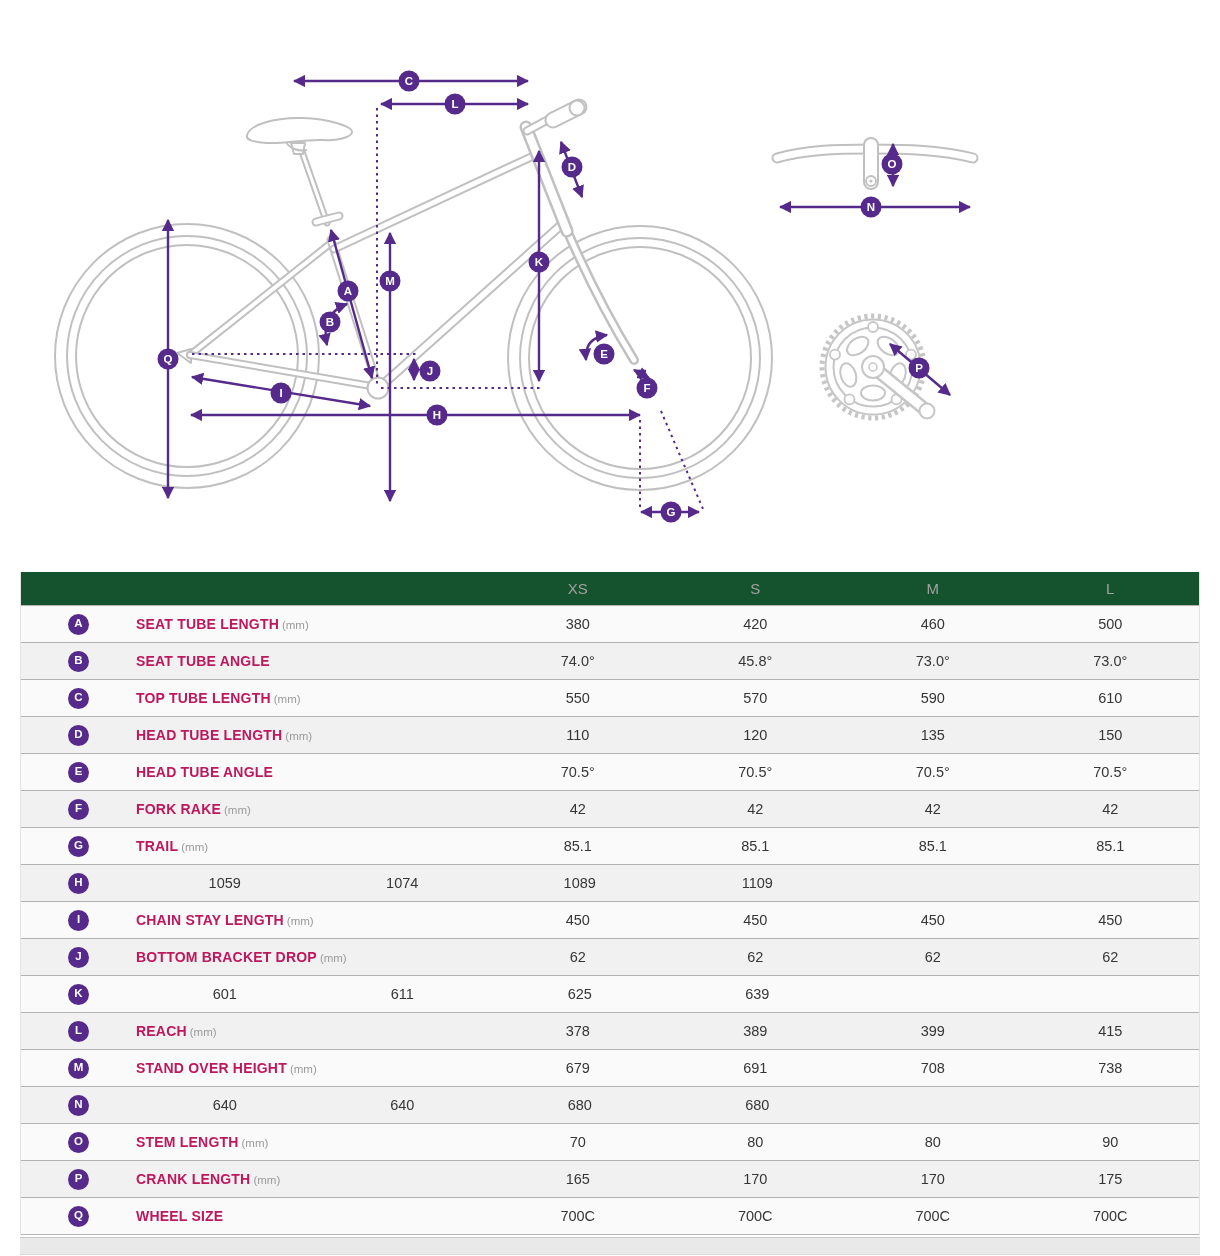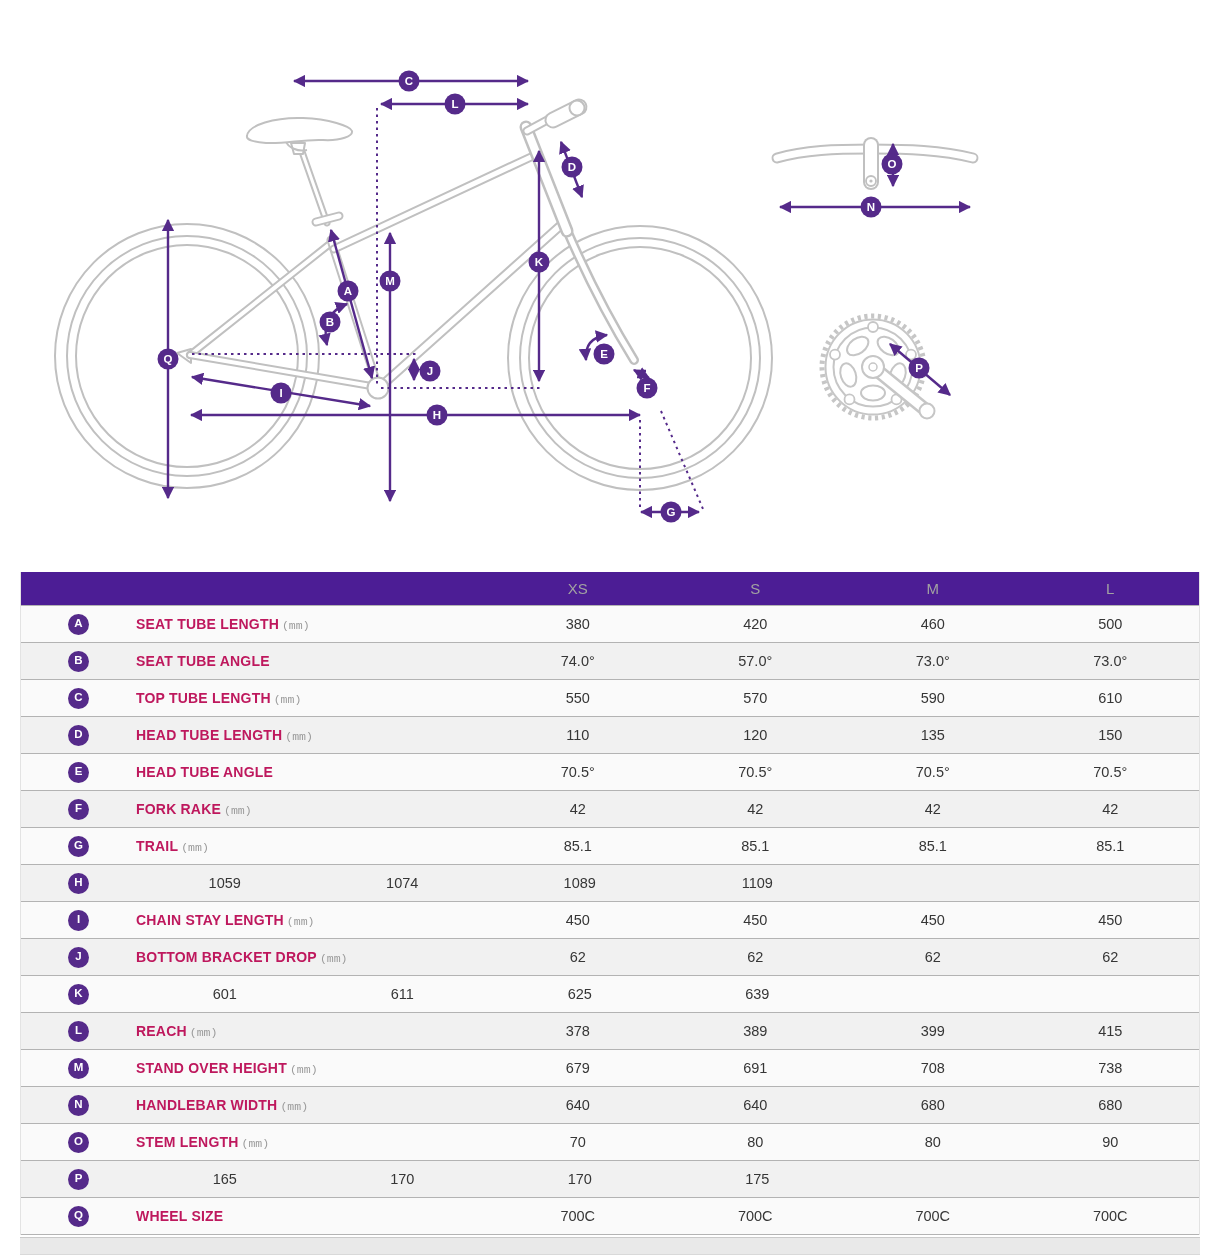--- a/index.html
+++ b/index.html
@@ -10,32 +10,32 @@
   .diagram svg{position:absolute;left:0;top:0;}
   .badge{
     position:absolute;width:21px;height:21px;border-radius:50%;
     background:#552a8a;color:#fff;font-weight:bold;font-size:11.5px;
     display:flex;align-items:center;justify-content:center;
     transform:translate(-50%,-50%);line-height:1;user-select:none;
   }
 
   
   .geo-table{margin:7px 20px 0 20px;width:1178px;border-left:1px solid #e3e3e3;border-right:1px solid #e3e3e3;}
-  .thead{display:flex;align-items:center;height:33px;background:#4c1d95;border-bottom:1px solid #b3b3b3;}
+  .thead{display:flex;align-items:center;height:33px;background:#14532d;border-bottom:1px solid #b3b3b3;}
   .trow{display:flex;align-items:center;height:36px;background:#fafafa;border-bottom:1px solid #b3b3b3;}
   .trow.alt{background:#f1f1f1;}
   .cell{box-sizing:border-box;}
   .badge-cell{width:115px;display:flex;justify-content:center;align-items:center;}
   .label-cell{width:353px;white-space:nowrap;overflow:hidden;}
   .val{width:177.5px;text-align:center;font-size:14.5px;color:#363636;}
   .hspacer{width:468px;}
   .hsize{width:177.5px;text-align:center;font-size:15px;color:#a2a2a2;}
   .badge.sm{position:static;transform:none;flex:0 0 auto;}
   .rlabel{font-weight:bold;font-size:14px;color:#be185d;letter-spacing:.2px;}
-  .runit{font-size:11.5px;color:#9a9a9a;margin-left:3px;font-family:Liberation Mono, monospace;}
+  .runit{font-size:11.5px;color:#9a9a9a;margin-left:3px;}
 
   .next-section{margin:2px 20px 0 20px;height:16px;background:#e9e9e9;border-top:1px solid #c9c9c9;border-bottom:1px solid #d9d9d9;}
 </style>
 </head>
 <body>
 
 <div class="diagram">
   <svg width="1220" height="565" viewBox="0 0 1220 565">
     <defs>
       <marker id="ah" viewBox="0 0 10 10" refX="9" refY="5" markerWidth="5.2" markerHeight="5.2" orient="auto-start-reverse">
@@ -186,21 +186,21 @@
     <div class="cell val">500</div>
   </div>
       <div class="trow alt">
     <div class="cell badge-cell">
       <span class="badge sm">B</span>
     </div>
     <div class="cell label-cell">
       <span class="rlabel">SEAT TUBE ANGLE</span><span class="runit"></span>
     </div>
     <div class="cell val">74.0°</div>
-    <div class="cell val">57.0°</div>
+    <div class="cell val">45.8°</div>
     <div class="cell val">73.0°</div>
     <div class="cell val">73.0°</div>
   </div>
       <div class="trow">
     <div class="cell badge-cell">
       <span class="badge sm">C</span>
     </div>
     <div class="cell label-cell">
       <span class="rlabel">TOP TUBE LENGTH</span><span class="runit">(mm)</span>
     </div>
@@ -320,23 +320,20 @@
     </div>
     <div class="cell val">679</div>
     <div class="cell val">691</div>
     <div class="cell val">708</div>
     <div class="cell val">738</div>
   </div>
       <div class="trow alt">
     <div class="cell badge-cell">
       <span class="badge sm">N</span>
     </div>
-    <div class="cell label-cell">
-      <span class="rlabel">HANDLEBAR WIDTH</span><span class="runit">(mm)</span>
-    </div>
     <div class="cell val">640</div>
     <div class="cell val">640</div>
     <div class="cell val">680</div>
     <div class="cell val">680</div>
   </div>
       <div class="trow">
     <div class="cell badge-cell">
       <span class="badge sm">O</span>
     </div>
     <div class="cell label-cell">
@@ -344,20 +341,23 @@
     </div>
     <div class="cell val">70</div>
     <div class="cell val">80</div>
     <div class="cell val">80</div>
     <div class="cell val">90</div>
   </div>
       <div class="trow alt">
     <div class="cell badge-cell">
       <span class="badge sm">P</span>
     </div>
+    <div class="cell label-cell">
+      <span class="rlabel">CRANK LENGTH</span><span class="runit">(mm)</span>
+    </div>
     <div class="cell val">165</div>
     <div class="cell val">170</div>
     <div class="cell val">170</div>
     <div class="cell val">175</div>
   </div>
       <div class="trow">
     <div class="cell badge-cell">
       <span class="badge sm">Q</span>
     </div>
     <div class="cell label-cell">

